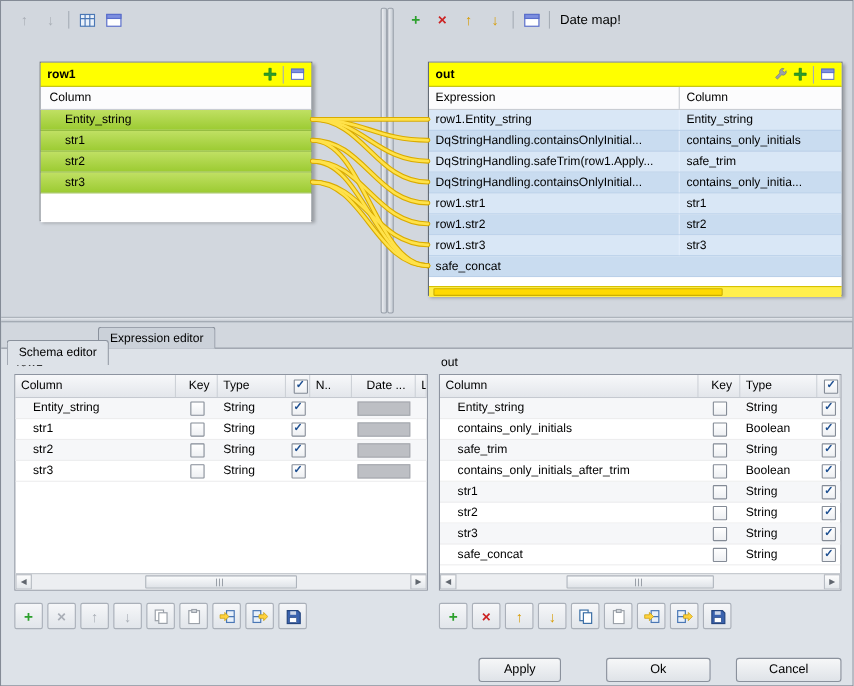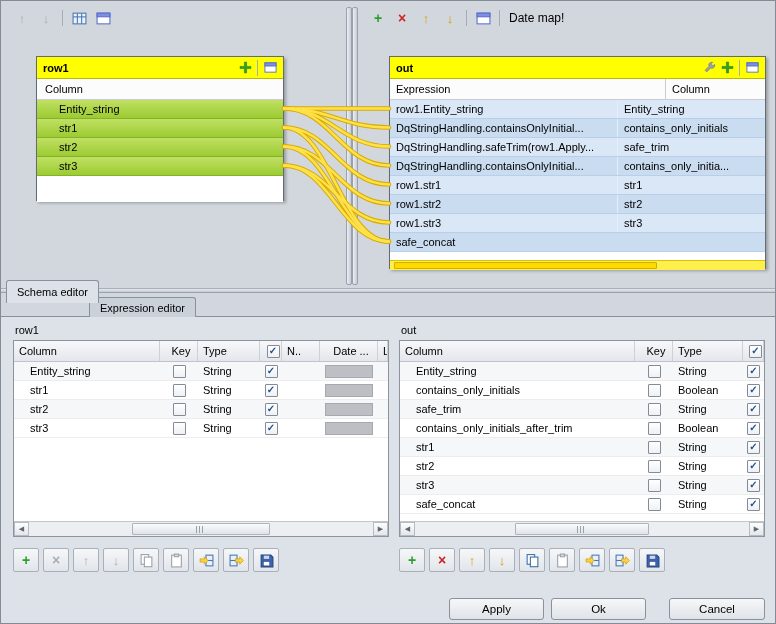--- a/index.html
+++ b/index.html
@@ -25,41 +25,41 @@
   .map-table{position:absolute;background:#fff;border:1px solid #636b76;box-shadow:2px 2px 3px rgba(0,0,0,.28);z-index:2}
   .mt-title{height:22px;background:#ffff00;border-bottom:1px solid #b9b900;display:flex;align-items:center;padding:0 4px 0 6px;font-weight:bold}
   .mt-title .spacer{flex:1}
   .mt-title .tico{width:18px;height:18px;display:flex;align-items:center;justify-content:center;border:none;background:none}
   .mt-header{height:21px;background:#fcfcfd;border-bottom:1px solid #c9cdd3;display:flex;align-items:center}
   .in-header{padding-left:8px}
   .green-row{height:19px;line-height:18px;padding-left:22px;background:linear-gradient(#c0e063,#9ccb32);border-bottom:1px solid #86b22a;white-space:nowrap;overflow:hidden}
   .in-filler{height:26px;background:#fff}
   .out-header{display:flex}
   .out-header .hx{padding-left:6px;display:flex;align-items:center;height:100%}
-  .out-header .hx.exp{width:276px;border-right:1px solid #c9cdd3}
+  .out-header .hx.exp{width:228px;border-right:1px solid #c9cdd3}
   .out-row{height:19px;display:flex;border-bottom:1px solid #b9cfe8}
   .out-row:nth-of-type(odd){background:#d9e7f6}
   .out-row:nth-of-type(even){background:#c9dcf0}
   .out-row .exp{width:228px;padding-left:6px;line-height:18px;border-right:1px solid #e4eefa;white-space:nowrap;overflow:hidden}
   .out-row .col{flex:1;padding-left:6px;line-height:18px;white-space:nowrap;overflow:hidden}
   .out-filler{height:8px;background:#fff}
   .yscroll{height:10px;background:#ffef4d;border-top:1px solid #d6c200;position:relative}
   .yscroll .ythumb{position:absolute;left:4px;top:1px;height:7px;width:70%;background:#ffd900;border:1px solid #cdb000;border-radius:1px}
 
   .sash{position:absolute;left:345px;top:6px;width:12px;height:278px;z-index:1}
   .sash::before,.sash::after{content:"";position:absolute;top:0;bottom:0;width:4px;background:linear-gradient(90deg,#eceef2,#c6ccd4);border:1px solid #9aa1ab;border-radius:2px}
   .sash::before{left:0}.sash::after{left:6px}
 
   #links-svg{position:absolute;left:283px;top:0;width:105px;height:287px;z-index:6;overflow:visible}
 
   .hsplit{position:absolute;left:0;right:0;top:287px;height:5px;background:linear-gradient(#e6e9ee,#c4cad2);border-top:1px solid #aab0b8;border-bottom:1px solid #9aa1ab}
 
   
   .tab{position:absolute;display:flex;align-items:center;justify-content:center;border:1px solid #8a919c;border-bottom:none;border-radius:3px 3px 0 0;padding:0 10px;z-index:3;background:none;font-family:inherit;font-size:11px}
-  .tab.active{left:5px;top:279px;height:23px;background:#dde2e8;z-index:4}
+  .tab.active{left:5px;top:308px;height:23px;background:#dde2e8;z-index:4}
   .tab.inactive{left:88px;top:296px;height:20px;background:#cbd1d9}
 
   
   .bottom{position:absolute;left:0;top:315px;right:0;bottom:0;background:#dde2e8;border-top:1px solid #8a919c}
   .grp-label{position:absolute;font-size:11px}
 
   .schema-table{position:absolute;top:23px;background:#fff;border:1px solid #8d94a0;height:197px;overflow:hidden}
   .st-header{display:flex;height:21px;background:linear-gradient(#f7f8fa,#e3e6eb);border-bottom:1px solid #bfc4cb}
   .st-header .hc{display:flex;align-items:center;padding-left:5px;border-right:1px solid #cdd1d7;height:100%;white-space:nowrap;overflow:hidden}
   .st-row{display:flex;height:19px;border-bottom:1px solid #ededee;align-items:center}
@@ -605,17 +605,17 @@
             <use href="#ic-export"></use>
           </svg>
         </button>
       <button class="sbtn">
           <svg class="ic">
             <use href="#ic-save"></use>
           </svg>
         </button>
     </div>
 
-    <button class="btn" style="left:448px;width:95px">Apply</button>
+    <button class="btn" style="left:434px;width:75px">Apply</button>
     <button class="btn" style="left:668px;width:96px">Cancel</button>
     <button class="btn" style="left:550px;width:95px">Ok</button>
   </div>
 </div>
 
 </body></html>

